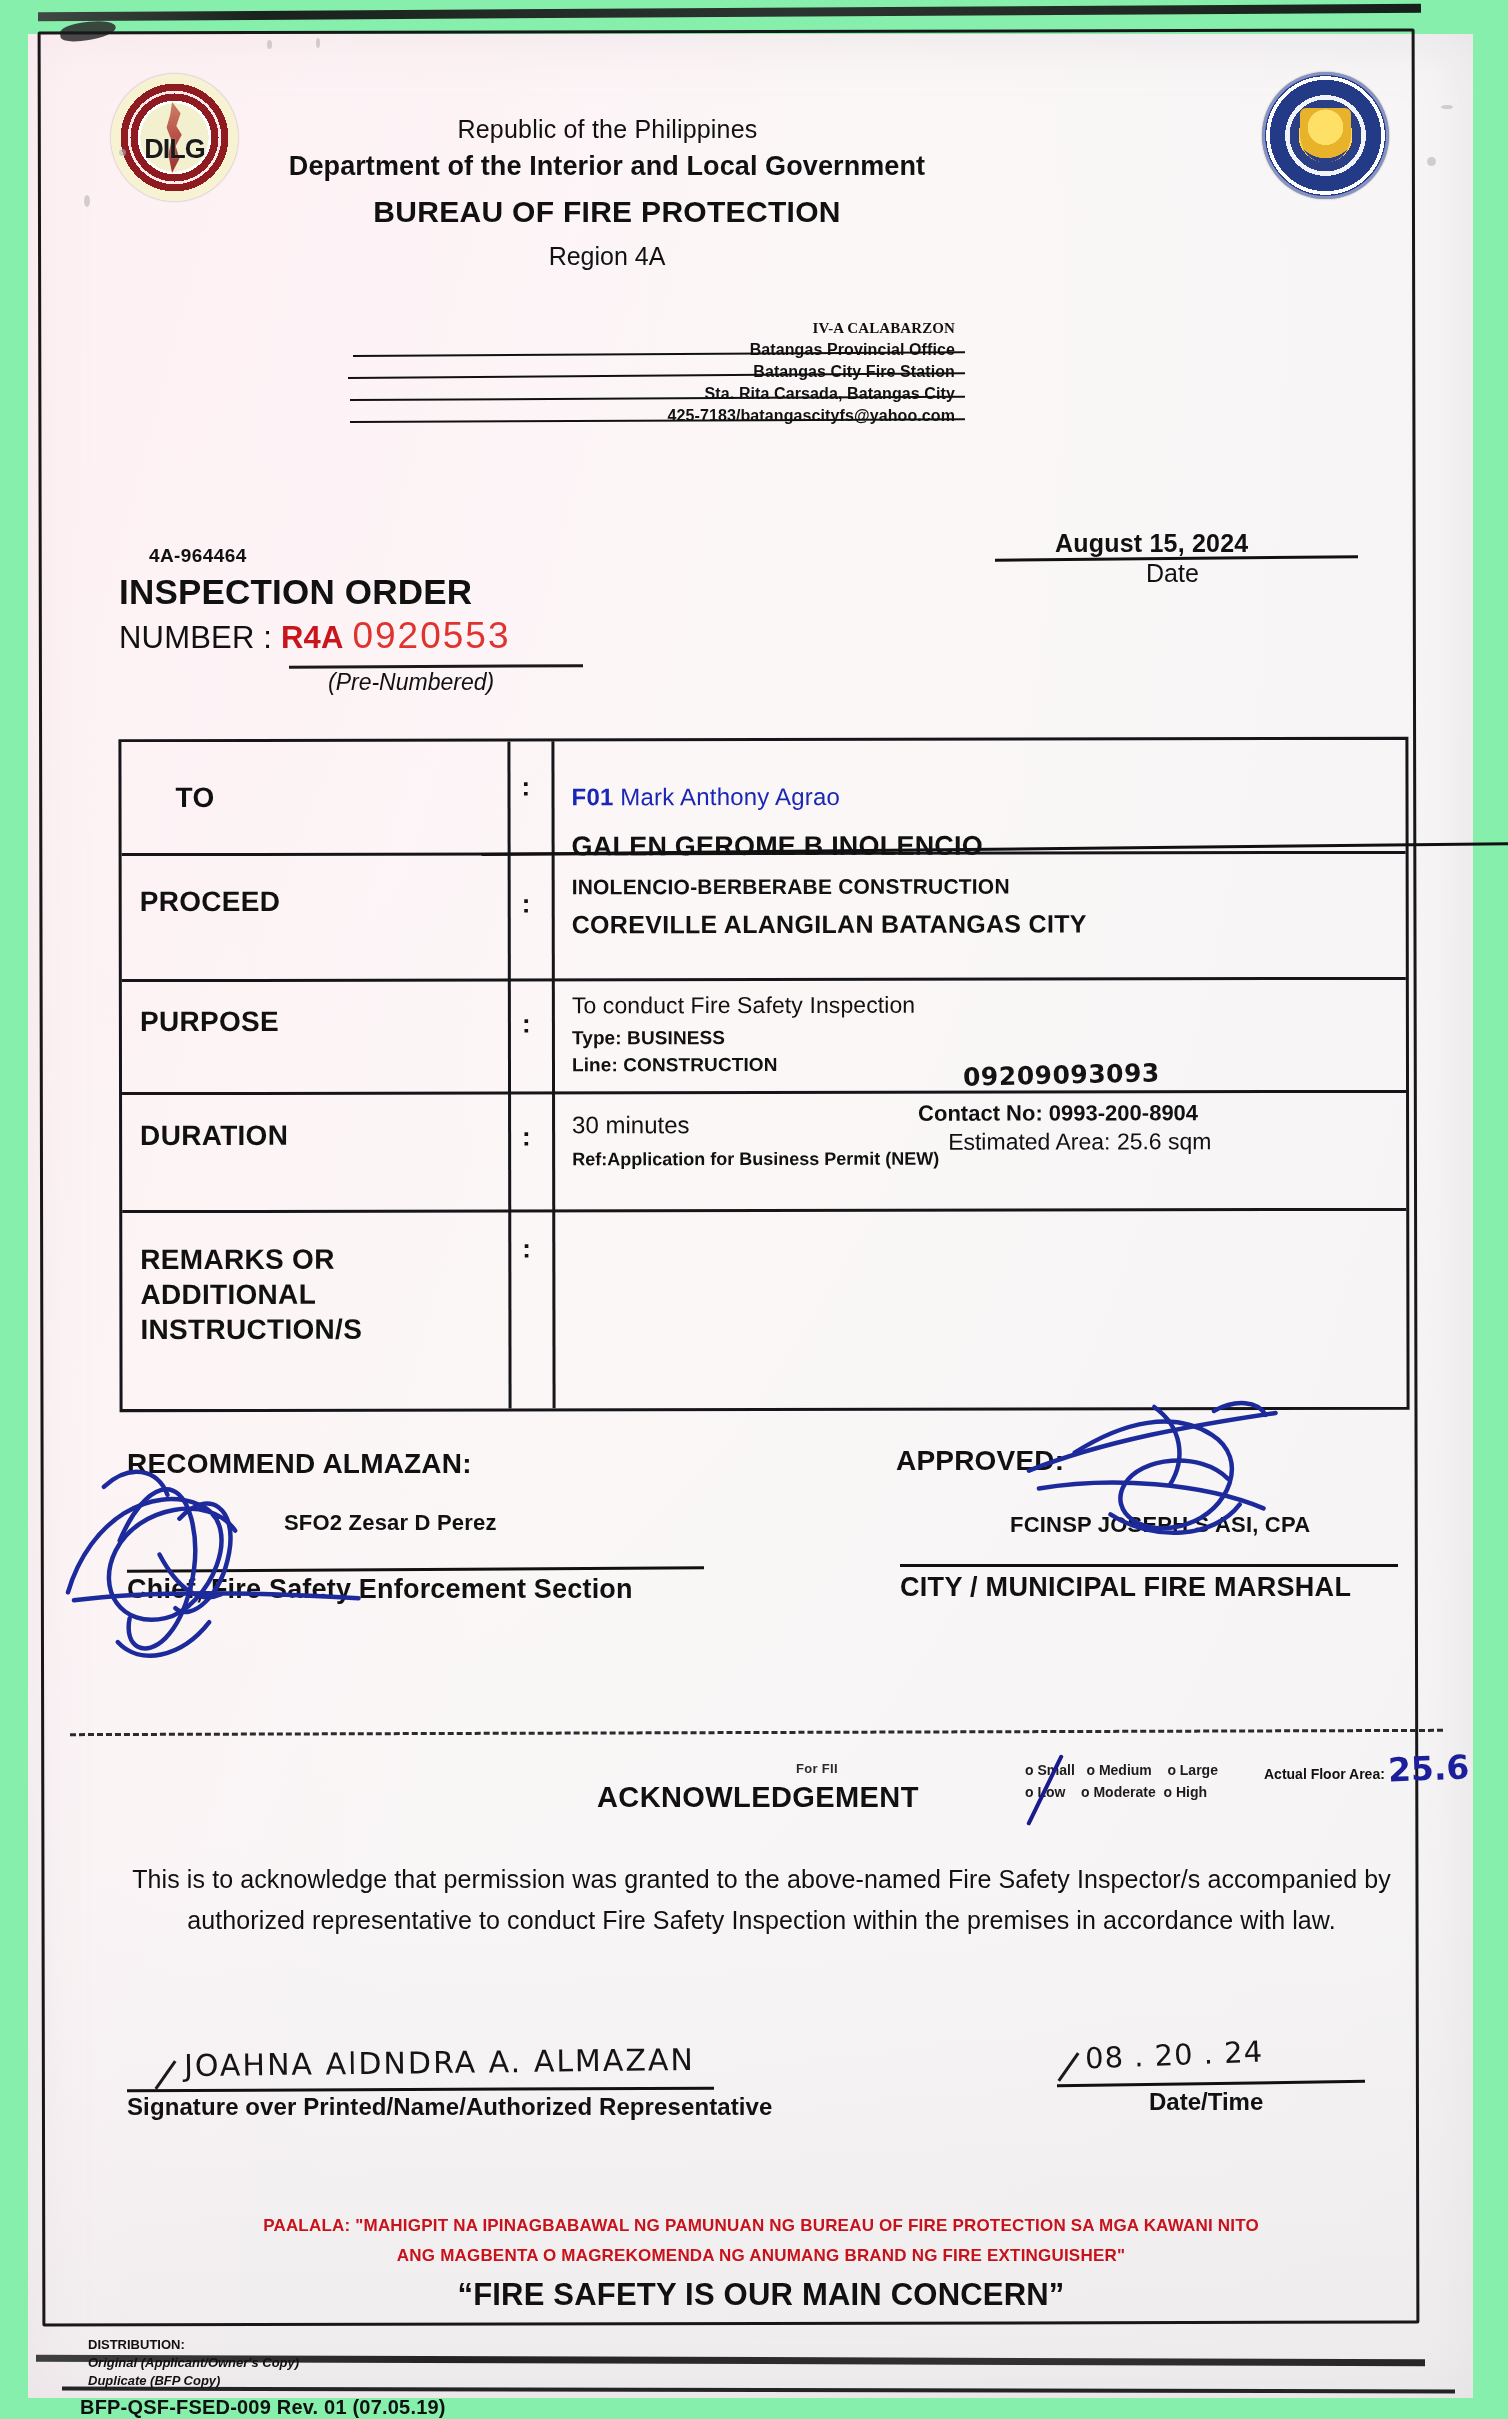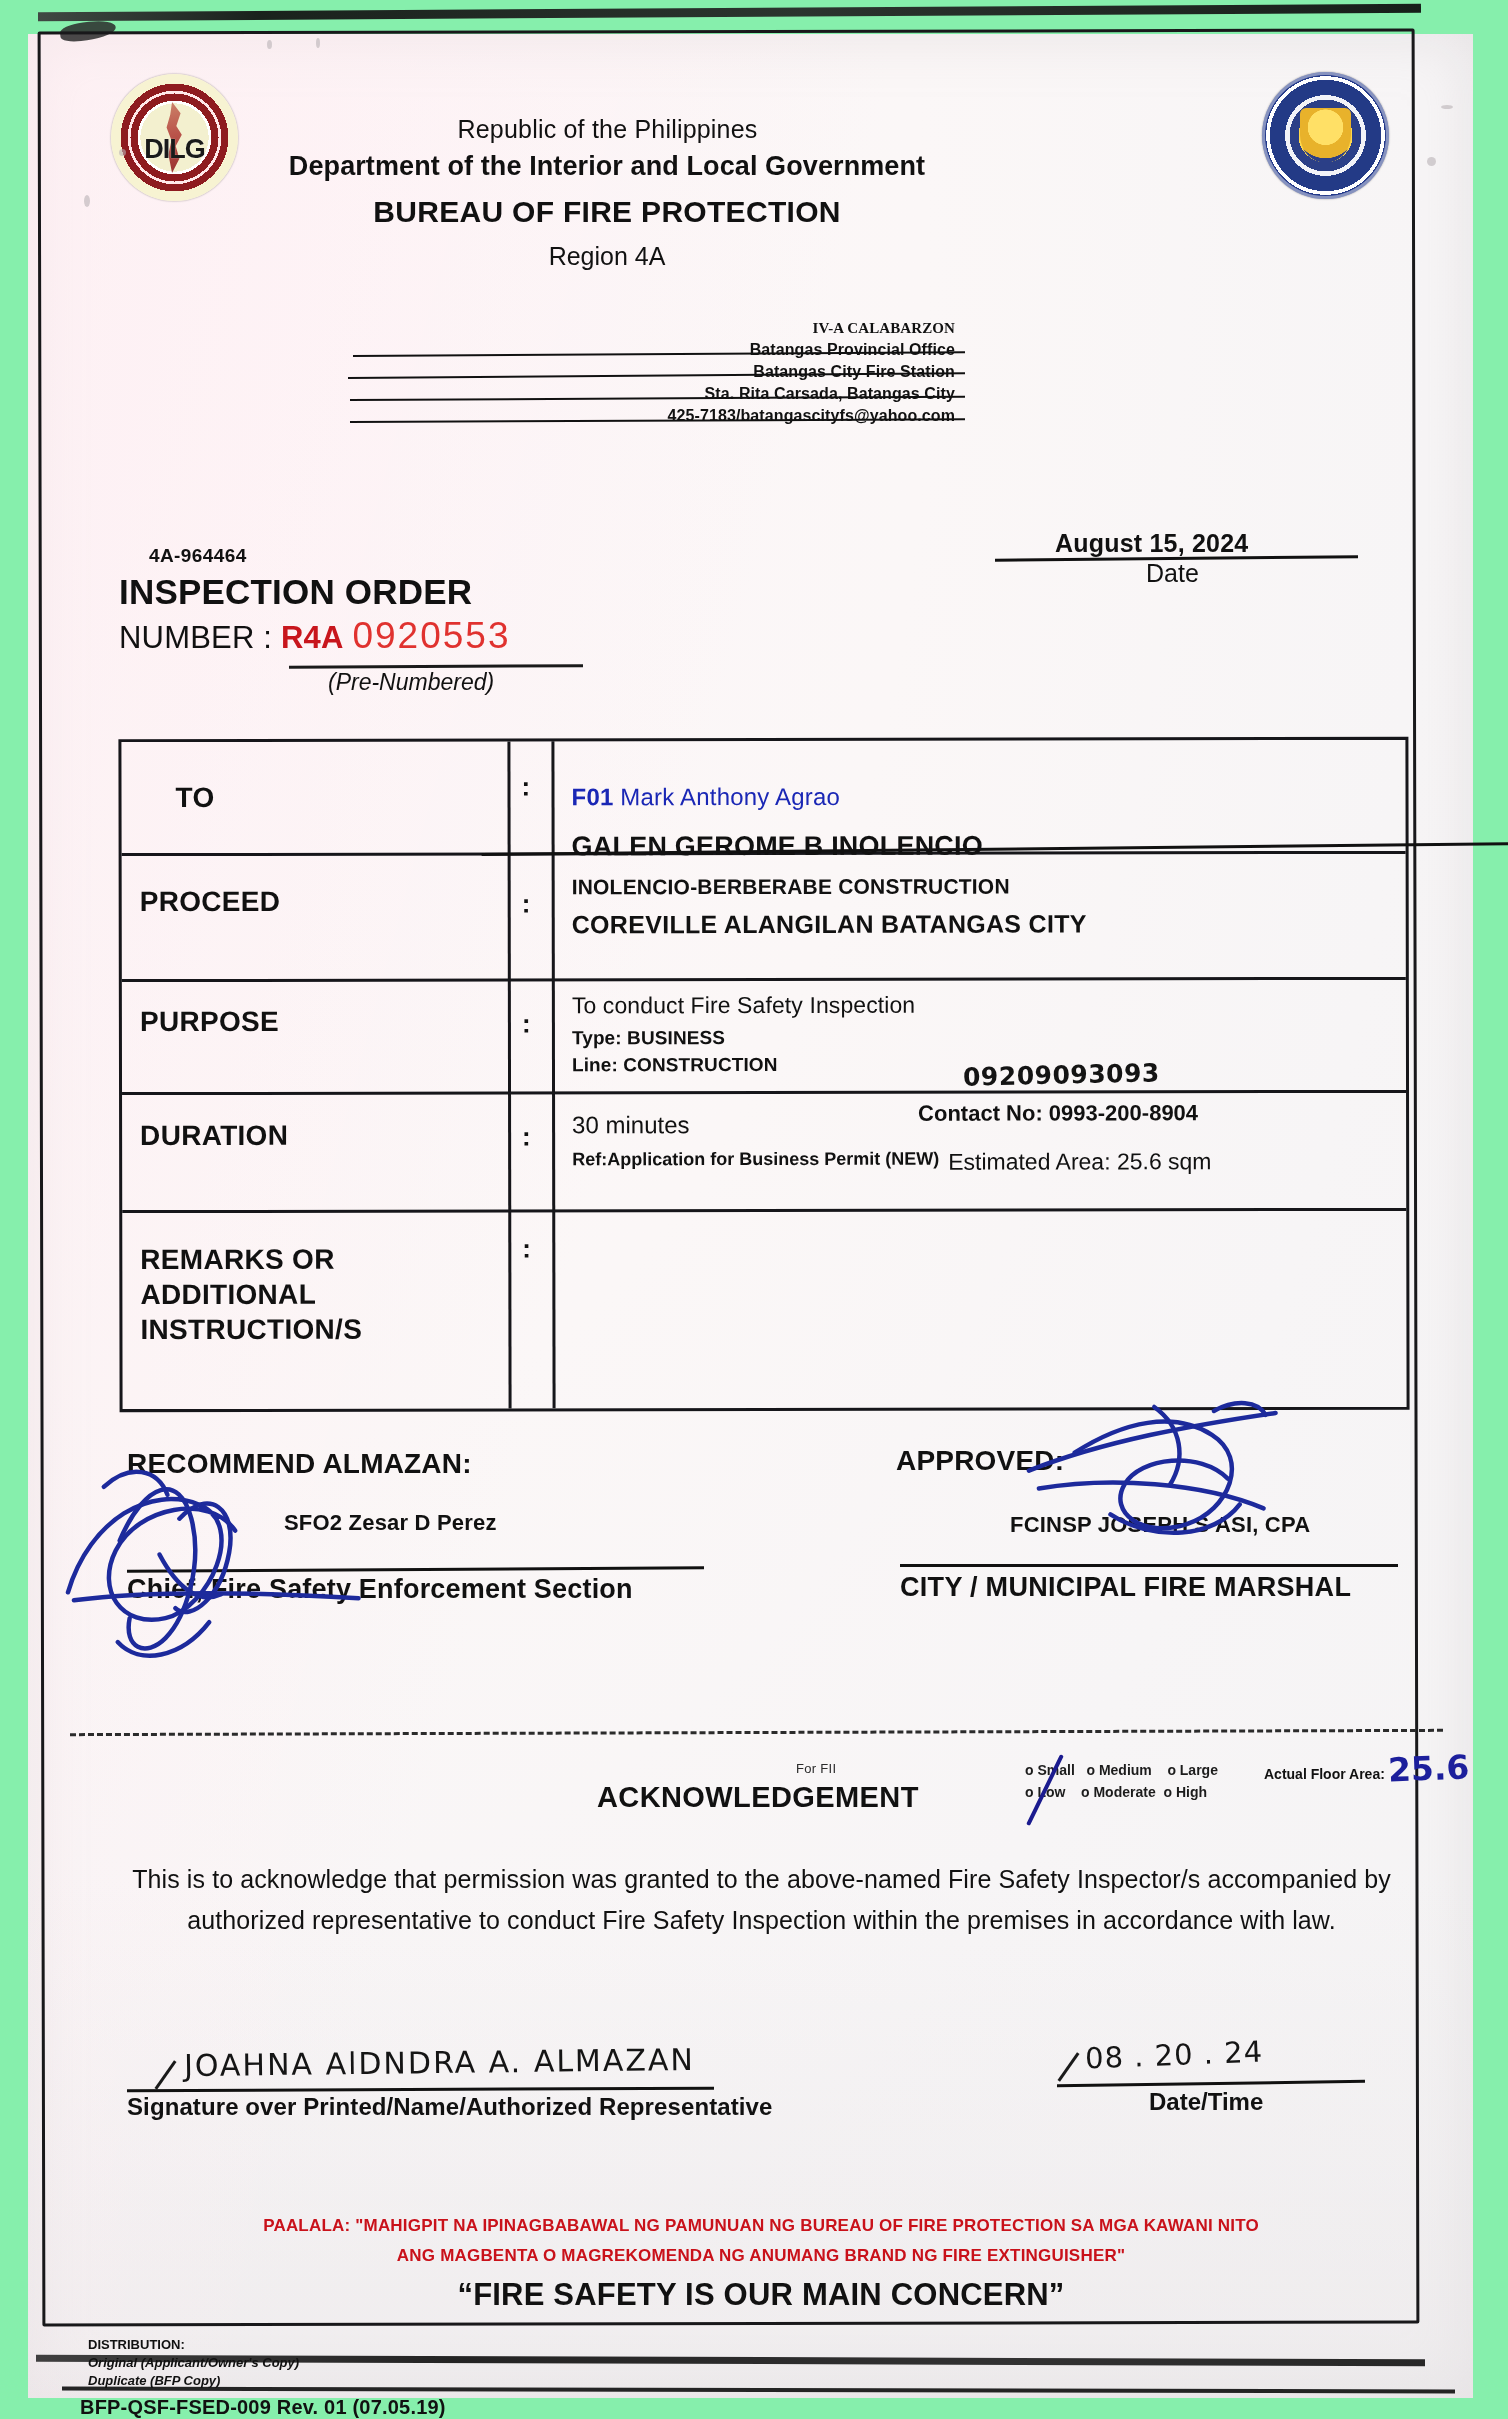--- a/index.html
+++ b/index.html
@@ -208,21 +208,21 @@
   .sig-ink{ position:absolute; pointer-events:none; }
 
   
   .dashed{
     position:absolute; left:70px; top:1731px; width:1373px; height:0;
     border-top: 3px dashed #2b2b2b;
     transform: rotate(-0.18deg);
   }
 
   
-  .ack-forfi{ left:796px; top:1761px; font-size:13px; font-weight:normal; letter-spacing:0.3px; color:#2b2b2b;}
+  .ack-forfi{ left:796px; top:1761px; font-size:13px; font-weight:bold; letter-spacing:0.3px; color:#2b2b2b;}
   .ack-title{ left:597px; top:1781px; font-size:29px; font-weight:bold; letter-spacing:0.4px;}
   .opts{ position:absolute; left:1025px; top:1759px; font-size:14px; font-weight:bold; color:#1c1c1c; line-height:22px; white-space:nowrap;}
   .opts .o{ display:inline-block; }
   .opts .slash{
     position:absolute; left:18px; top:-8px; width:4px; height:78px; background:#1b1b8f;
     transform: rotate(26deg); border-radius:2px;
   }
   .afa-lbl{ left:1264px; top:1766px; font-size:14px; font-weight:bold;}
   .afa-val{
     left:1388px; top:1749px; font-size:33px; font-weight:bold; color:#1c1f9c;
@@ -371,21 +371,21 @@
     <div class="cell biz2" style="top:169px;">COREVILLE ALANGILAN BATANGAS CITY</div>
 
     <div class="cell purp1" style="top:251px;">To conduct Fire Safety Inspection</div>
     <div class="cell purp2" style="top:286px;">Type: BUSINESS</div>
     <div class="cell purp2" style="top:313px;">Line: CONSTRUCTION</div>
 
     <div class="cell dur1" style="top:370px;">30 minutes</div>
     <div class="cell dur2" style="top:408px;">Ref:Application for Business Permit (NEW)</div>
     <div class="abs contact" style="left:796px; top:360px;">Contact No: 0993-200-8904</div>
     <div class="hand-contact" style="left:841px; top:320px;">09209093093</div>
-    <div class="abs area" style="left:826px; top:408px;">Estimated Area: 25.6 sqm</div>
+    <div class="abs area" style="left:826px; top:388px;">Estimated Area: 25.6 sqm</div>
 
     <div class="cell" style="top:498px; font-size:23px;"></div>
   </div>
 
   <div class="abs rec-appr">RECOMMEND ALMAZAN:</div>
   <div class="abs sig-name-l">SFO2 Zesar D Perez</div>
   <div class="sig-rule-l"></div>
   <div class="abs sig-role-l">Chief, Fire Safety Enforcement Section</div>
 
   <div class="abs approved">APPROVED:</div>

